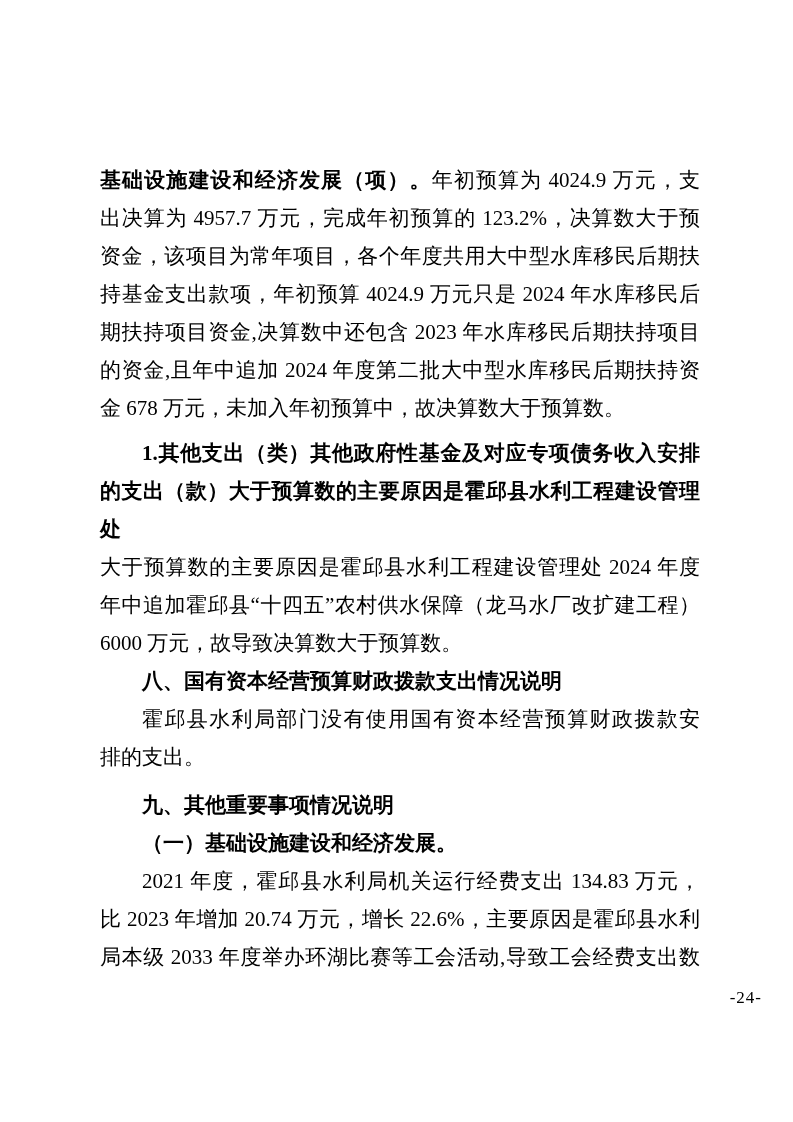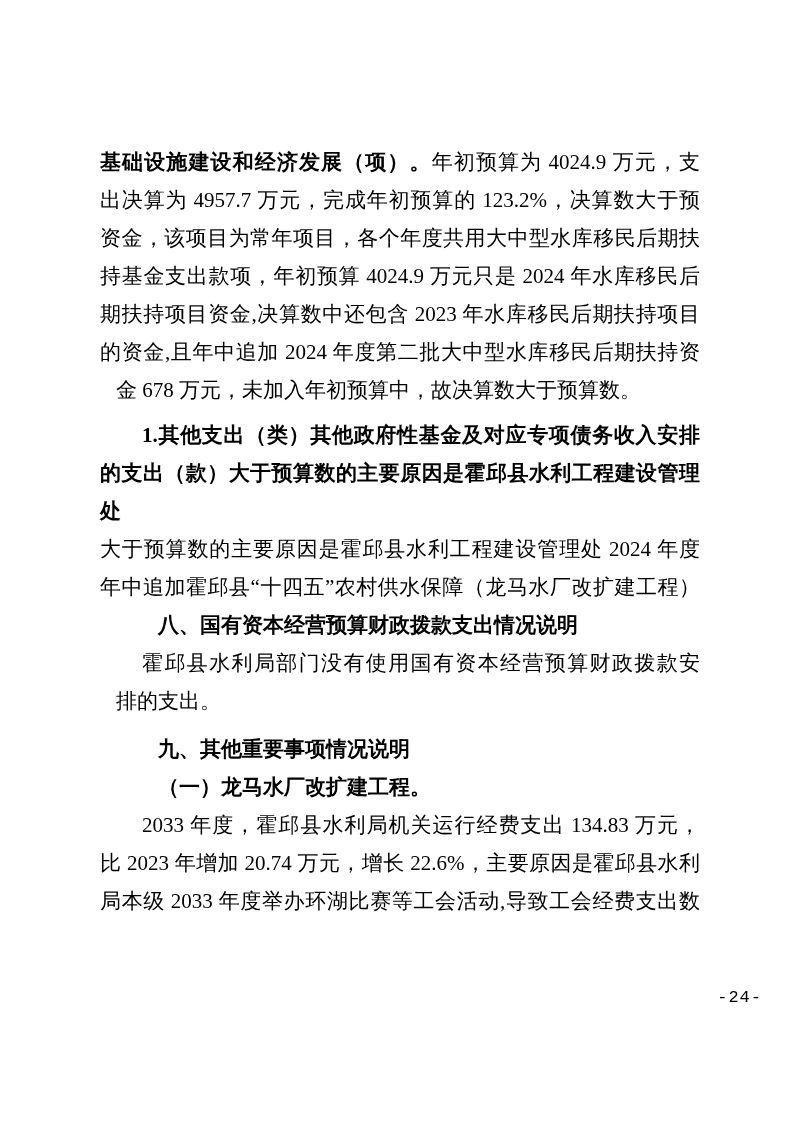--- a/index.html
+++ b/index.html
@@ -8,47 +8,47 @@
     width: 793px;
     height: 1122px;
     background: #ffffff;
     color: #000000;
     font-family: "Liberation Serif", "DejaVu Serif", serif;
     overflow: hidden;
   }
   .content {
     position: absolute;
     left: 100px;
-    top: 143px;
+    top: 161px;
     width: 600px;
   }
   .line {
     font-size: 21px;
     line-height: 38px;
     text-align: justify;
     text-align-last: justify;
   }
-  .line.end { text-align-last: left; margin-left: 16px; }
+  .line.end { text-align-last: left; }
   .indent { text-indent: 2em; }
   .b { font-weight: bold; }
   .heading {
     font-family: Liberation Serif, serif;
     font-weight: bold;
   }
   .sub-heading { font-weight: bold; }
   .para { margin: 0; }
   .gap-sm { margin-top: 7px; }
   .gap-md { margin-top: 10px; }
   .page-number {
     position: absolute;
     top: 988px;
     right: 31px;
     font-size: 17px;
     letter-spacing: 1px;
-    font-family: Liberation Mono, monospace;
+    font-family: Liberation Serif, serif;
   }
 </style>
 </head>
 <body>
 
 <div class="page">
   <div class="content">
 
     <div class="para">
       <div class="line"><span class="b">基础设施建设和经济发展（项）。</span><span>年初预算为 4024.9 万元，支</span></div>
@@ -58,35 +58,36 @@
       <div class="line">期扶持项目资金,决算数中还包含 2023 年水库移民后期扶持项目</div>
       <div class="line">的资金,且年中追加 2024 年度第二批大中型水库移民后期扶持资</div>
       <div class="line end">金 678 万元，未加入年初预算中，故决算数大于预算数。</div>
     </div>
 
     <div class="para gap-sm">
       <div class="line indent"><span class="b">1.其他支出（类）其他政府性基金及对应专项债务收入安排</span></div>
       <div class="line"><span class="b">的支出（款）大于预算数的主要原因是霍邱县水利工程建设管理处</span></div>
       <div class="line">大于预算数的主要原因是霍邱县水利工程建设管理处 2024 年度</div>
       <div class="line">年中追加霍邱县“十四五”农村供水保障（龙马水厂改扩建工程）</div>
+      <div class="line end">6000 万元，故导致决算数大于预算数。</div>
     </div>
 
     <div class="line end indent heading">八、国有资本经营预算财政拨款支出情况说明</div>
 
     <div class="para">
       <div class="line indent">霍邱县水利局部门没有使用国有资本经营预算财政拨款安</div>
       <div class="line end">排的支出。</div>
     </div>
 
     <div class="line end indent heading gap-md">九、其他重要事项情况说明</div>
 
-    <div class="line end indent sub-heading">（一）龙马水厂改扩建工程。</div>
+    <div class="line end indent sub-heading">（一）基础设施建设和经济发展。</div>
 
     <div class="para">
-      <div class="line indent">2033 年度，霍邱县水利局机关运行经费支出 134.83 万元，</div>
+      <div class="line indent">2021 年度，霍邱县水利局机关运行经费支出 134.83 万元，</div>
       <div class="line">比 2023 年增加 20.74 万元，增长 22.6%，主要原因是霍邱县水利</div>
       <div class="line">局本级 2033 年度举办环湖比赛等工会活动,导致工会经费支出数</div>
     </div>
 
   </div>
 
   <div class="page-number">-24-</div>
 </div>
 
 </body></html>

